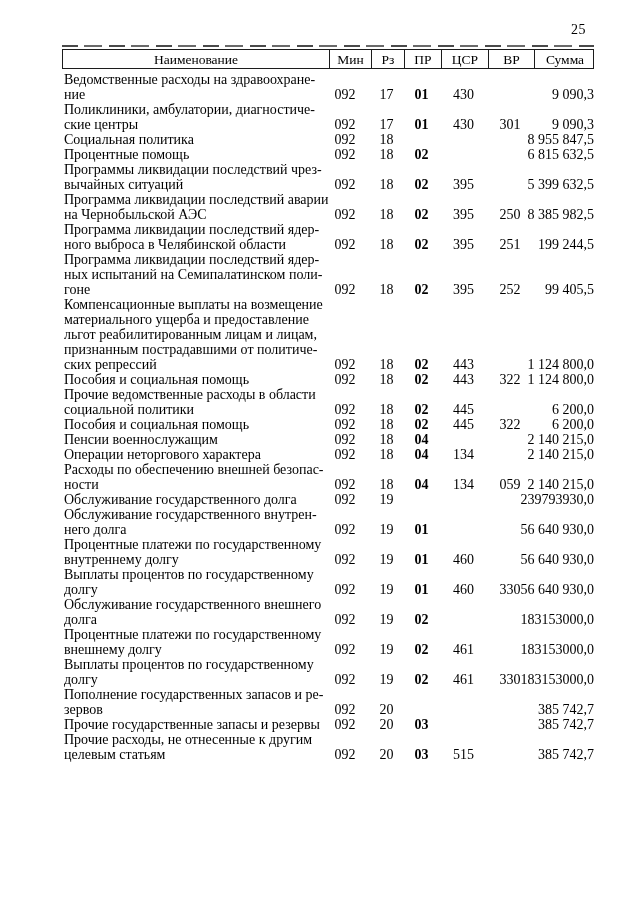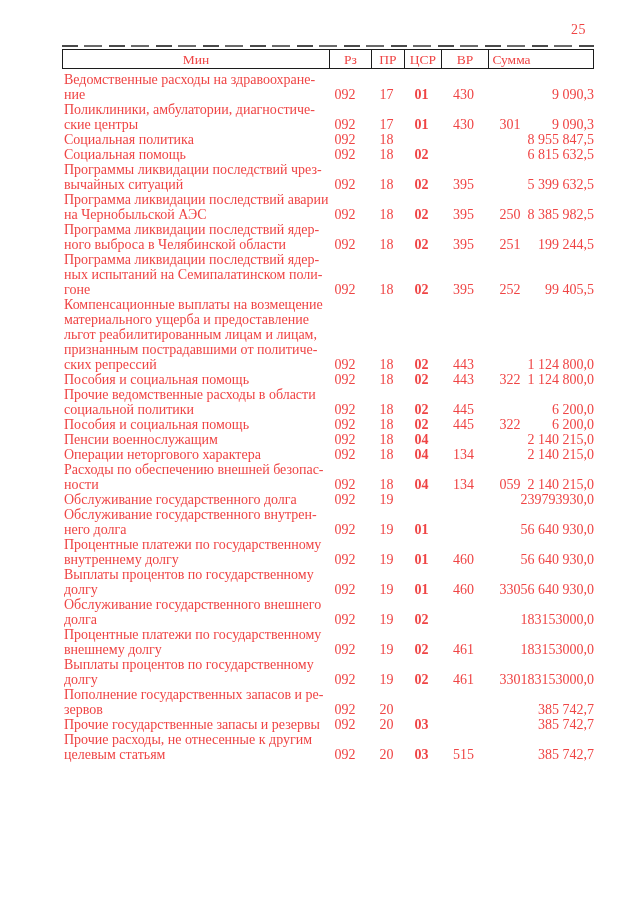--- a/index.html
+++ b/index.html
@@ -6,21 +6,21 @@
     margin: 0;
     padding: 0;
     background: #ffffff;
   }
   .page {
     position: relative;
     width: 640px;
     height: 900px;
     background: #ffffff;
     font-family: "Liberation Serif", serif;
-    color: #ef4444;
+    color: #000000;
     overflow: hidden;
   }
   .page-number {
     position: absolute;
     top: 22px;
     left: 571px;
     font-size: 14px;
     letter-spacing: 0.5px;
   }
   .doc-table {
@@ -89,20 +89,21 @@
 
 <div class="page">
 
   <div class="page-number">25</div>
 
   <div class="doc-table">
 
     <div class="rule-above"></div>
 
     <div class="table-header">
+      <div class="th">Наименование</div>
       <div class="th">Мин</div>
       <div class="th">Рз</div>
       <div class="th">ПР</div>
       <div class="th">ЦСР</div>
       <div class="th">ВР</div>
       <div class="th">Сумма</div>
     </div>
 
     <div class="table-body" id="table-body">
         <div class="row">
@@ -128,21 +129,21 @@
         <div class="row">
           <div class="name">Социальная политика</div>
           <span class="num c-min">092</span>
           <span class="num c-rz">18</span>
           <span class="num c-pr"></span>
           <span class="num c-csr"></span>
           <span class="num c-vr"></span>
           <span class="num c-sum">8 955 847,5</span>
         </div>
         <div class="row">
-          <div class="name">Социальная помощь</div>
+          <div class="name">Процентные помощь</div>
           <span class="num c-min">092</span>
           <span class="num c-rz">18</span>
           <span class="num c-pr">02</span>
           <span class="num c-csr"></span>
           <span class="num c-vr"></span>
           <span class="num c-sum">6 815 632,5</span>
         </div>
         <div class="row">
           <div class="name">Программы ликвидации последствий чрез-
 вычайных ситуаций</div>

